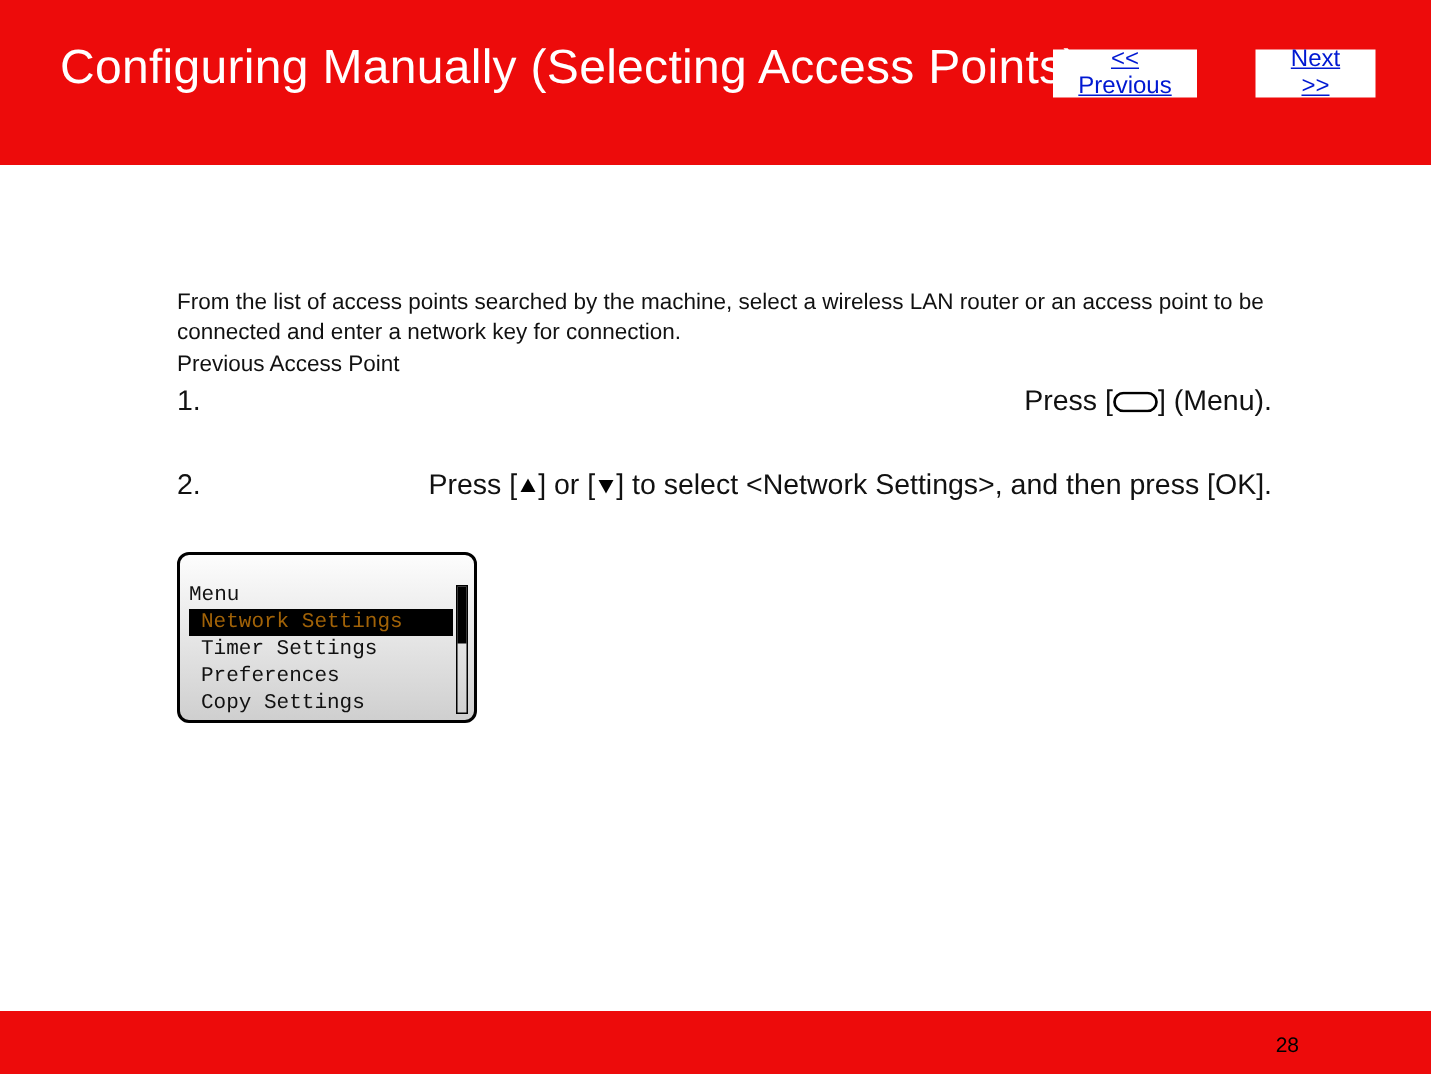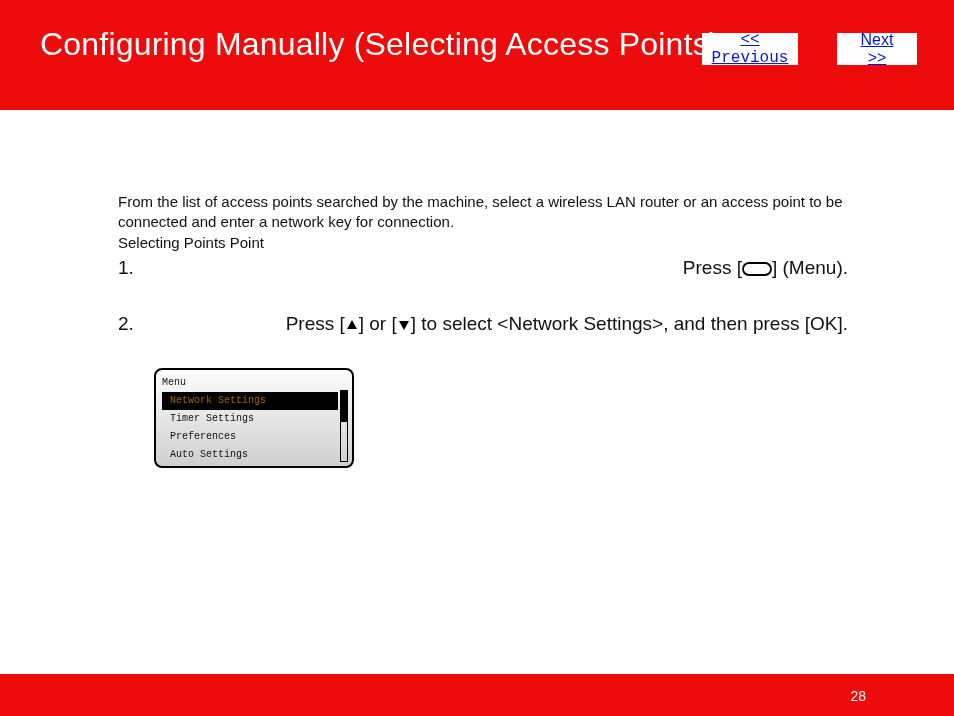--- a/index.html
+++ b/index.html
@@ -29,21 +29,21 @@
     align-items: center;
     justify-content: center;
     padding: 0 12px;
     font-size: 16px;
     color: #0018d2;
     text-decoration: underline;
     cursor: pointer;
     border: none;
     font-family: inherit;
   }
-  .nav-prev { left: 702px; width: 96px; font-family: Liberation Mono, monospace; }
+  .nav-prev { left: 702px; width: 96px; }
   .nav-next { left: 837px; width: 80px; }
 
   .body {
     position: absolute;
     left: 118px;
     top: 192px;
     width: 730px;
     font-size: 15px;
     line-height: 1.35;
     color: #111;
@@ -59,29 +59,28 @@
     line-height: 1.4;
   }
   .step-num { width: 36px; flex: 0 0 36px; }
   .step-text { flex: 1; text-align: right; }
   .inline-icon {
     display: inline-block;
     vertical-align: -2px;
   }
 
   .lcd {
-    margin-left: 36px;
     width: 200px;
     border: 2px solid #000;
     border-radius: 8px;
     background: linear-gradient(#fdfdfd,#cfcfcf);
     font-family: "Courier New", monospace;
-    font-size: 10px;
+    font-size: 14px;
     line-height: 18px;
-    padding: 4px 0 2px 0;
+    padding: 18px 0 2px 0;
     position: relative;
   }
   .lcd-title {
     padding: 0 6px;
   }
   .lcd-row {
     padding: 0 6px 0 14px;
   }
   .lcd-row.selected {
     background: #000;
@@ -109,38 +108,38 @@
     bottom: 0;
     left: 0;
     width: 100%;
     height: 42px;
     background: #ed0b0b;
   }
   .page-num {
     position: absolute;
     right: 88px;
     bottom: 12px;
-    color: #ffffff;
+    color: #000000;
     font-size: 14px;
   }
 </style>
 </head>
 <body>
 
 <div class="page">
 
   <div class="header">
     <div class="title">Configuring Manually (Selecting Access Points)</div>
     <button class="nav-btn nav-prev">&lt;&lt; Previous</button>
     <button class="nav-btn nav-next">Next &gt;&gt;</button>
   </div>
 
   <div class="body">
     <p class="intro">From the list of access points searched by the machine, select a wireless LAN router or an access point to be connected and enter a network key for connection.</p>
-    <p class="sub-head">Selecting Points Point</p>
+    <p class="sub-head">Previous Access Point</p>
 
     <div class="step">
       <div class="step-num">1.</div>
       <div class="step-text">
         <span>Press [</span><span class="inline-icon"><svg width="30" height="14" viewBox="0 0 30 14">
               <rect x="1" y="1" width="28" height="12" rx="6" ry="6" fill="none" stroke="#000" stroke-width="1.8"></rect>
             </svg></span><span>] (Menu).</span>
       </div>
     </div>
 
@@ -153,21 +152,21 @@
               <polygon points="2,3 12,3 7,12" fill="#000"></polygon>
             </svg></span><span>] to select &lt;Network Settings&gt;, and then press [OK].</span>
       </div>
     </div>
 
     <div class="lcd">
       <div class="lcd-title">Menu</div>
       <div class="lcd-row selected">Network Settings</div>
       <div class="lcd-row">Timer Settings</div>
       <div class="lcd-row">Preferences</div>
-      <div class="lcd-row">Auto Settings</div>
+      <div class="lcd-row">Copy Settings</div>
       <div class="lcd-scroll">
         <div class="lcd-thumb"></div>
       </div>
     </div>
   </div>
 
   <div class="footer">
     <div class="page-num">28</div>
   </div>
 </div>

